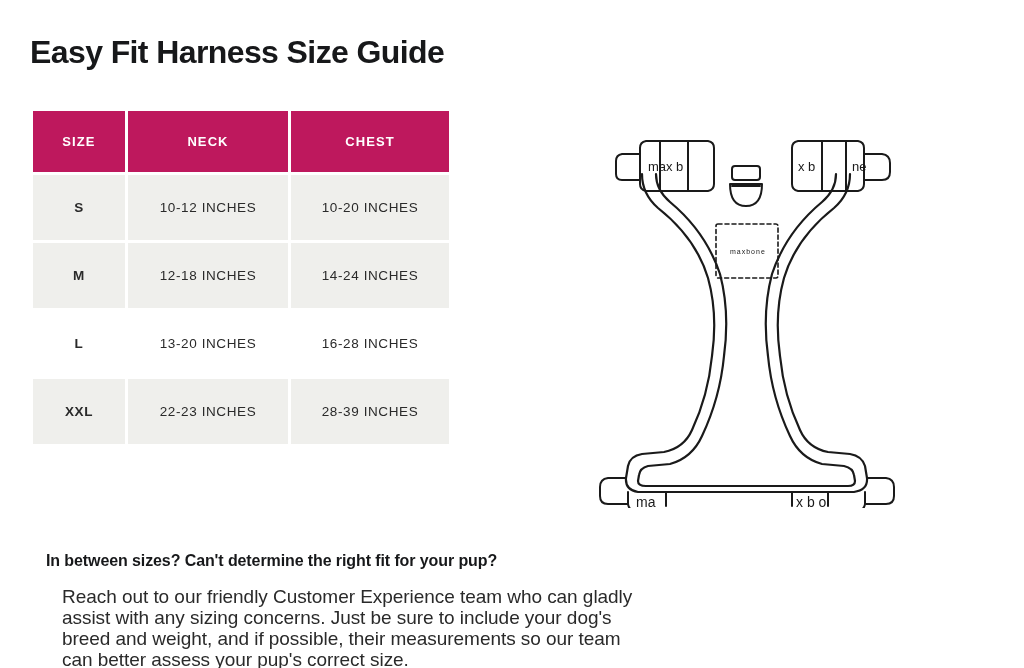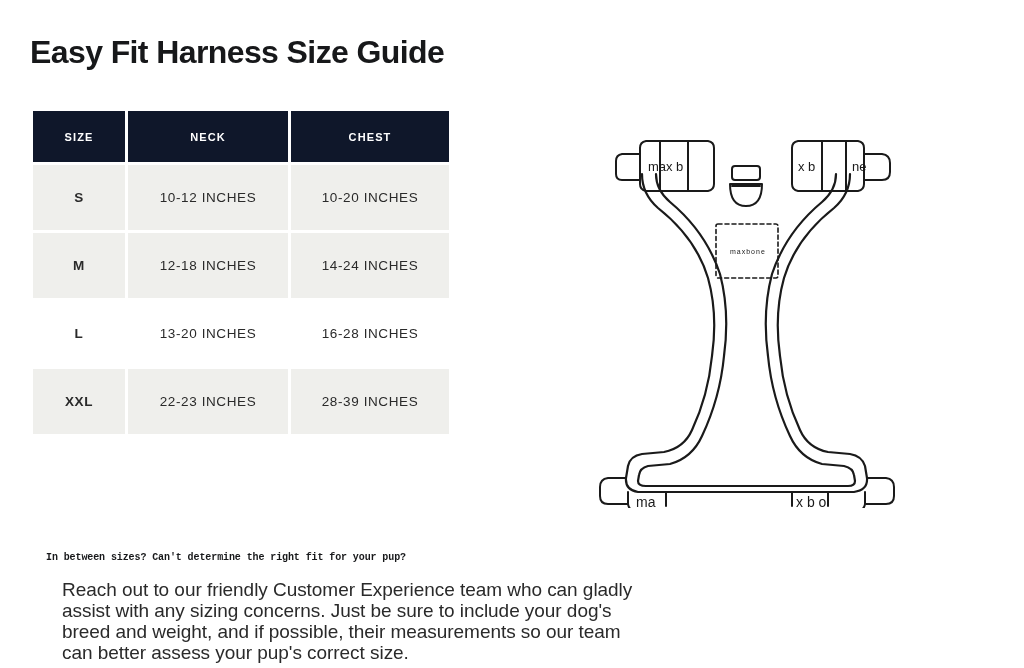--- a/index.html
+++ b/index.html
@@ -42,26 +42,26 @@
     border-spacing: 3px;
     table-layout: fixed;
   }
   .size-table th, .size-table td {
     padding: 0;
     margin: 0;
     text-align: center;
     vertical-align: middle;
   }
   .size-table thead th {
-    background: #0f172a;
+    background: #be185d;
     color: #ffffff;
-    font-size: 11px;
+    font-size: 13px;
     font-weight: bold;
     letter-spacing: 1.1px;
-    height: 51px;
+    height: 61px;
   }
   .col-size  { width: 92px; }
   .col-neck  { width: 160px; }
   .col-chest { width: 158px; }
 
   .size-table tbody td {
     height: 65px;
     font-size: 13.5px;
     letter-spacing: 0.6px;
     color: #2a2a2a;
@@ -79,26 +79,25 @@
   .sz-xxl{ font-size: 21px; }
 
   
   .note {
     position: absolute;
     left: 46px;
     top: 552px;
     width: 620px;
   }
   .note-heading {
-    font-size: 10px;
+    font-size: 16px;
     font-weight: bold;
     color: #17181a;
     margin: 0 0 14px 0;
     letter-spacing: -0.1px;
-    font-family: Liberation Mono, monospace;
   }
   .note-body {
     font-size: 19px;
     line-height: 21px;
     color: #2a2a2a;
     margin: 16px;
     letter-spacing: -0.05px;
   }
 
   

